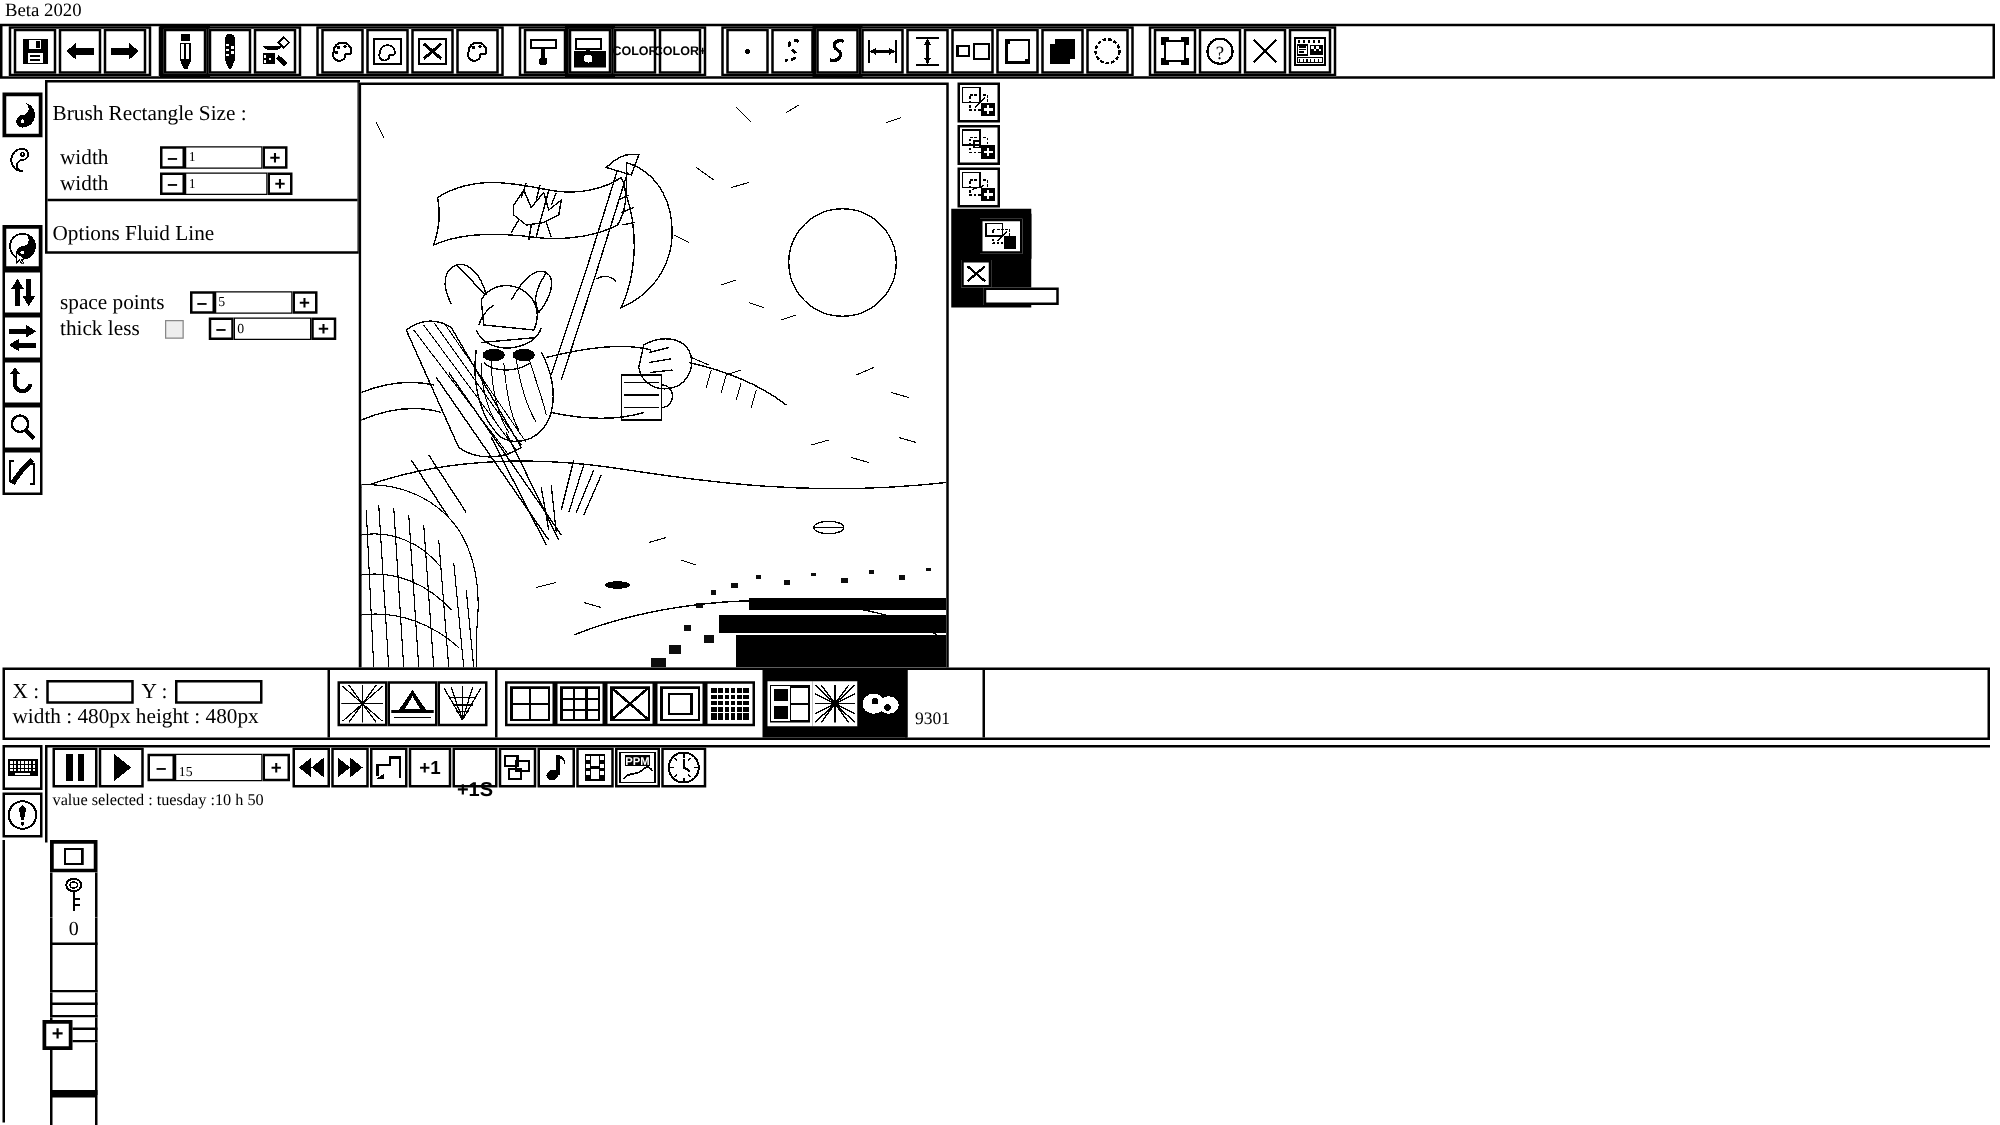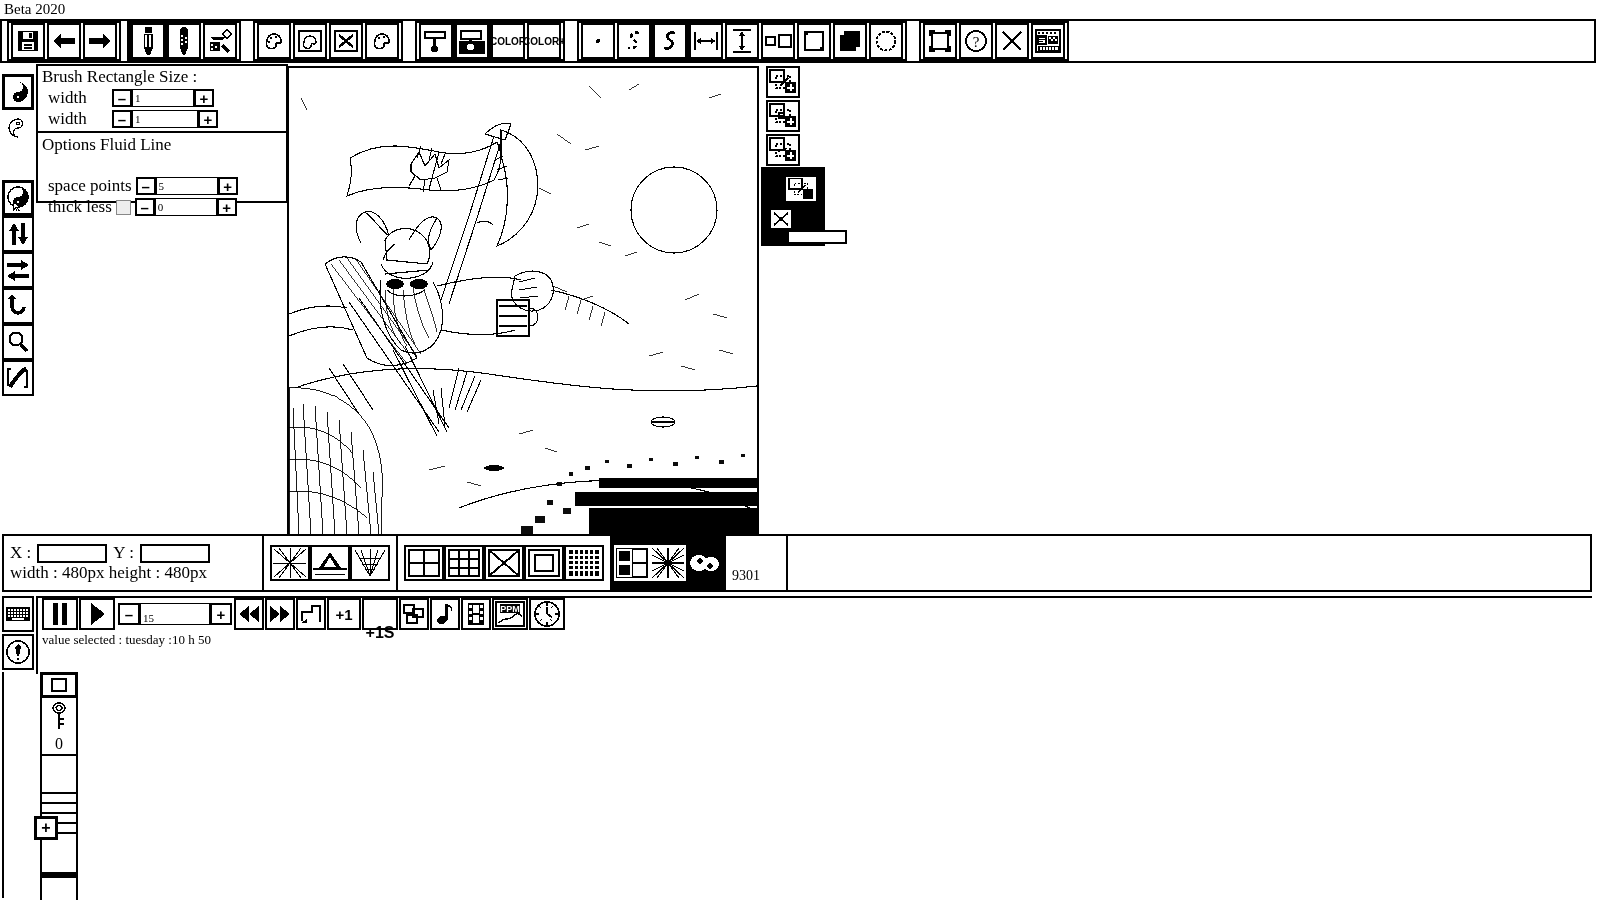--- a/index.html
+++ b/index.html
@@ -31,22 +31,22 @@
   .ltools{position:absolute;left:2px;top:74px;width:32px;}
   .ltool{width:32px;height:36px;margin-bottom:0px;border:2px solid #000;
          box-sizing:border-box;background:#fff;display:flex;align-items:center;
          justify-content:center;cursor:pointer;}
   .ltool.plain{border:none;}
 
   
   .options{position:absolute;left:36px;top:64px;width:252px;height:139px;
            border:2px solid #000;box-sizing:border-box;background:#fff;
            font-size:17px;}
-  .opt-title{padding:1px 4px;}
-  .opt-row{display:flex;align-items:center;padding:0 4px 1px 10px;gap:4px;}
+  .opt-title{padding:15px 4px;}
+  .opt-row{display:flex;align-items:center;padding:0 4px 1px 10px;gap:20px;}
   .opt-row .name{min-width:60px;}
   .hr{border-top:2px solid #000;margin:1px 0;}
   .stepper{display:flex;align-items:center;}
   .sbtn{width:20px;height:18px;border:2px solid #000;background:#fff;
         display:flex;align-items:center;justify-content:center;
         font-family:"Liberation Sans",sans-serif;font-weight:bold;font-size:15px;
         line-height:1;cursor:pointer;box-sizing:border-box;}
   .sfield{height:18px;border:1px solid #000;background:#fff;font-size:11px;
           line-height:17px;padding-left:2px;box-sizing:border-box;}
   .chk{width:15px;height:15px;border:1px solid #888;background:#eee;

